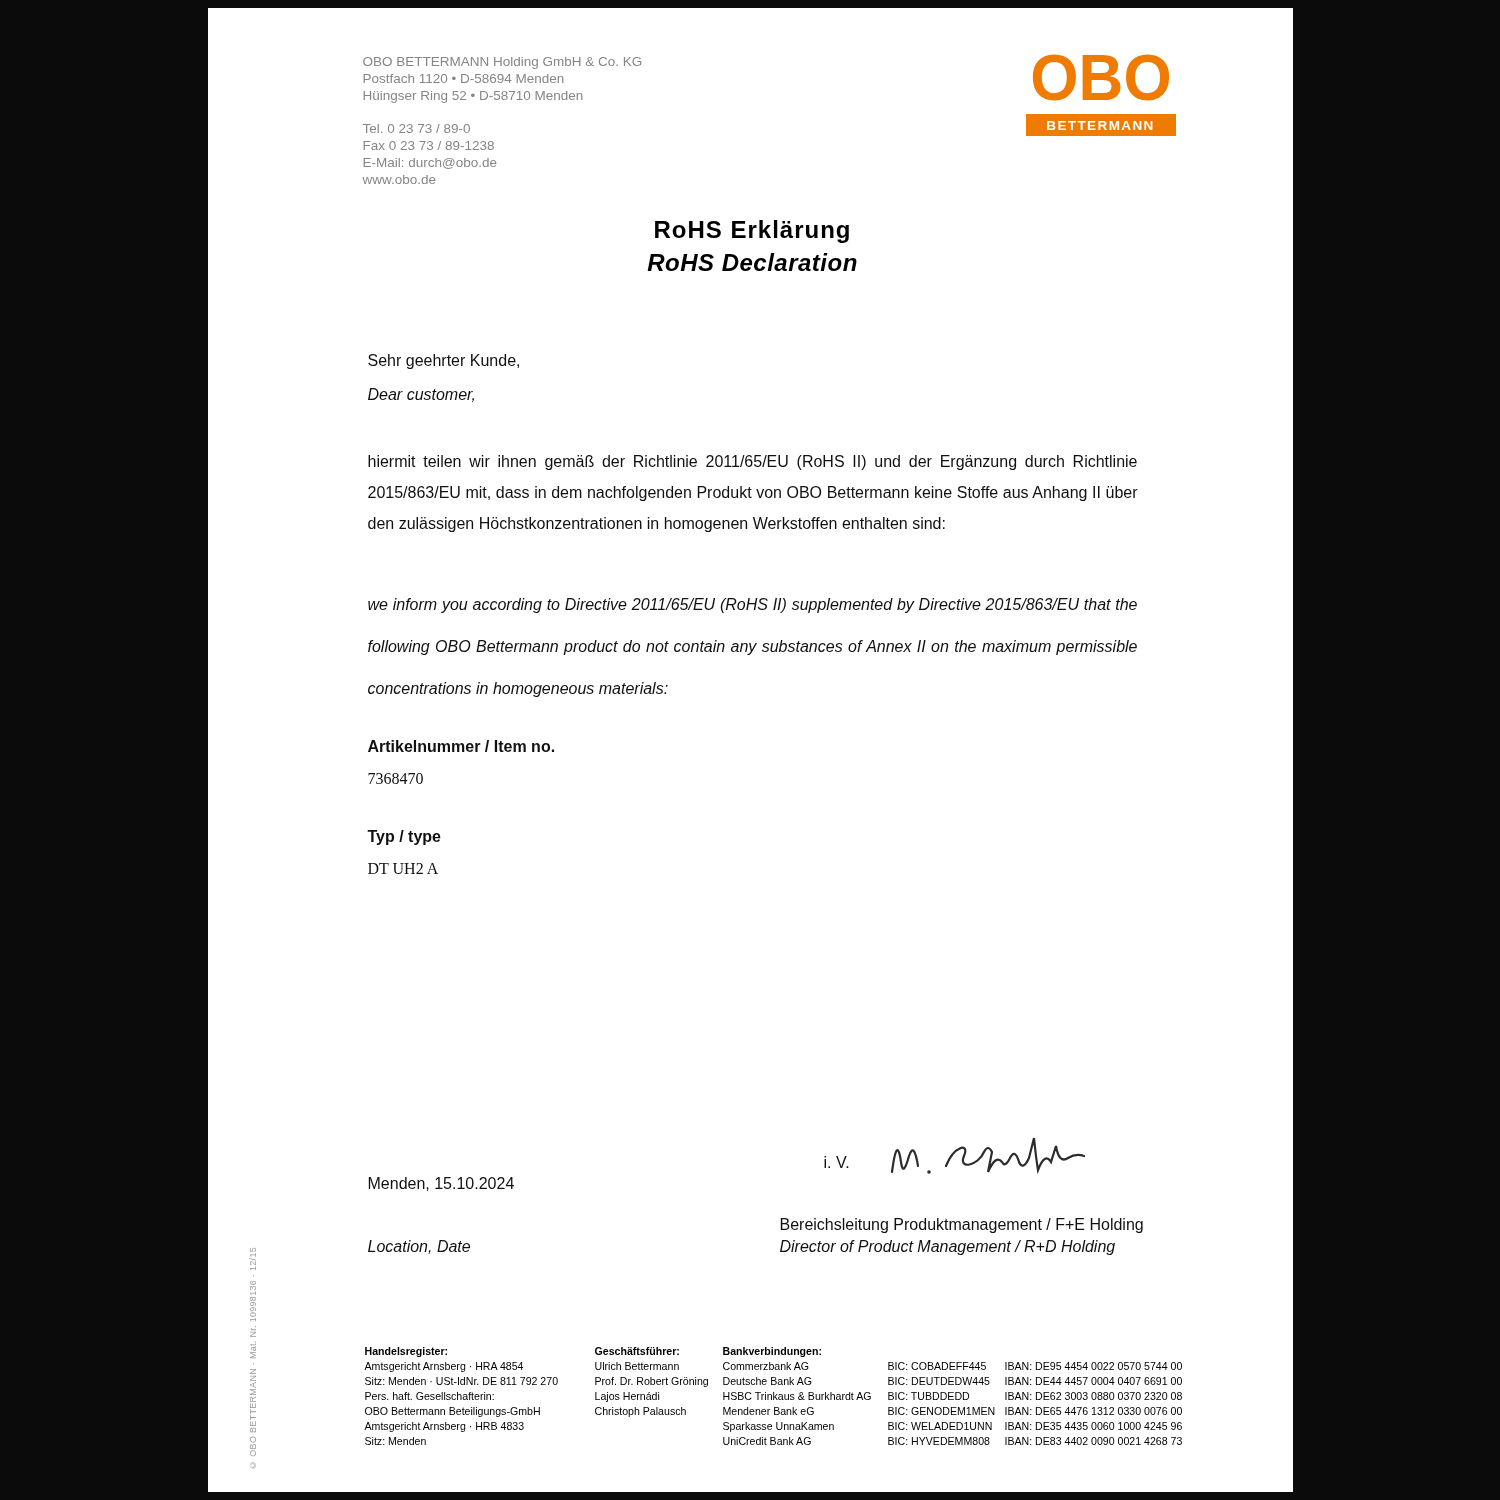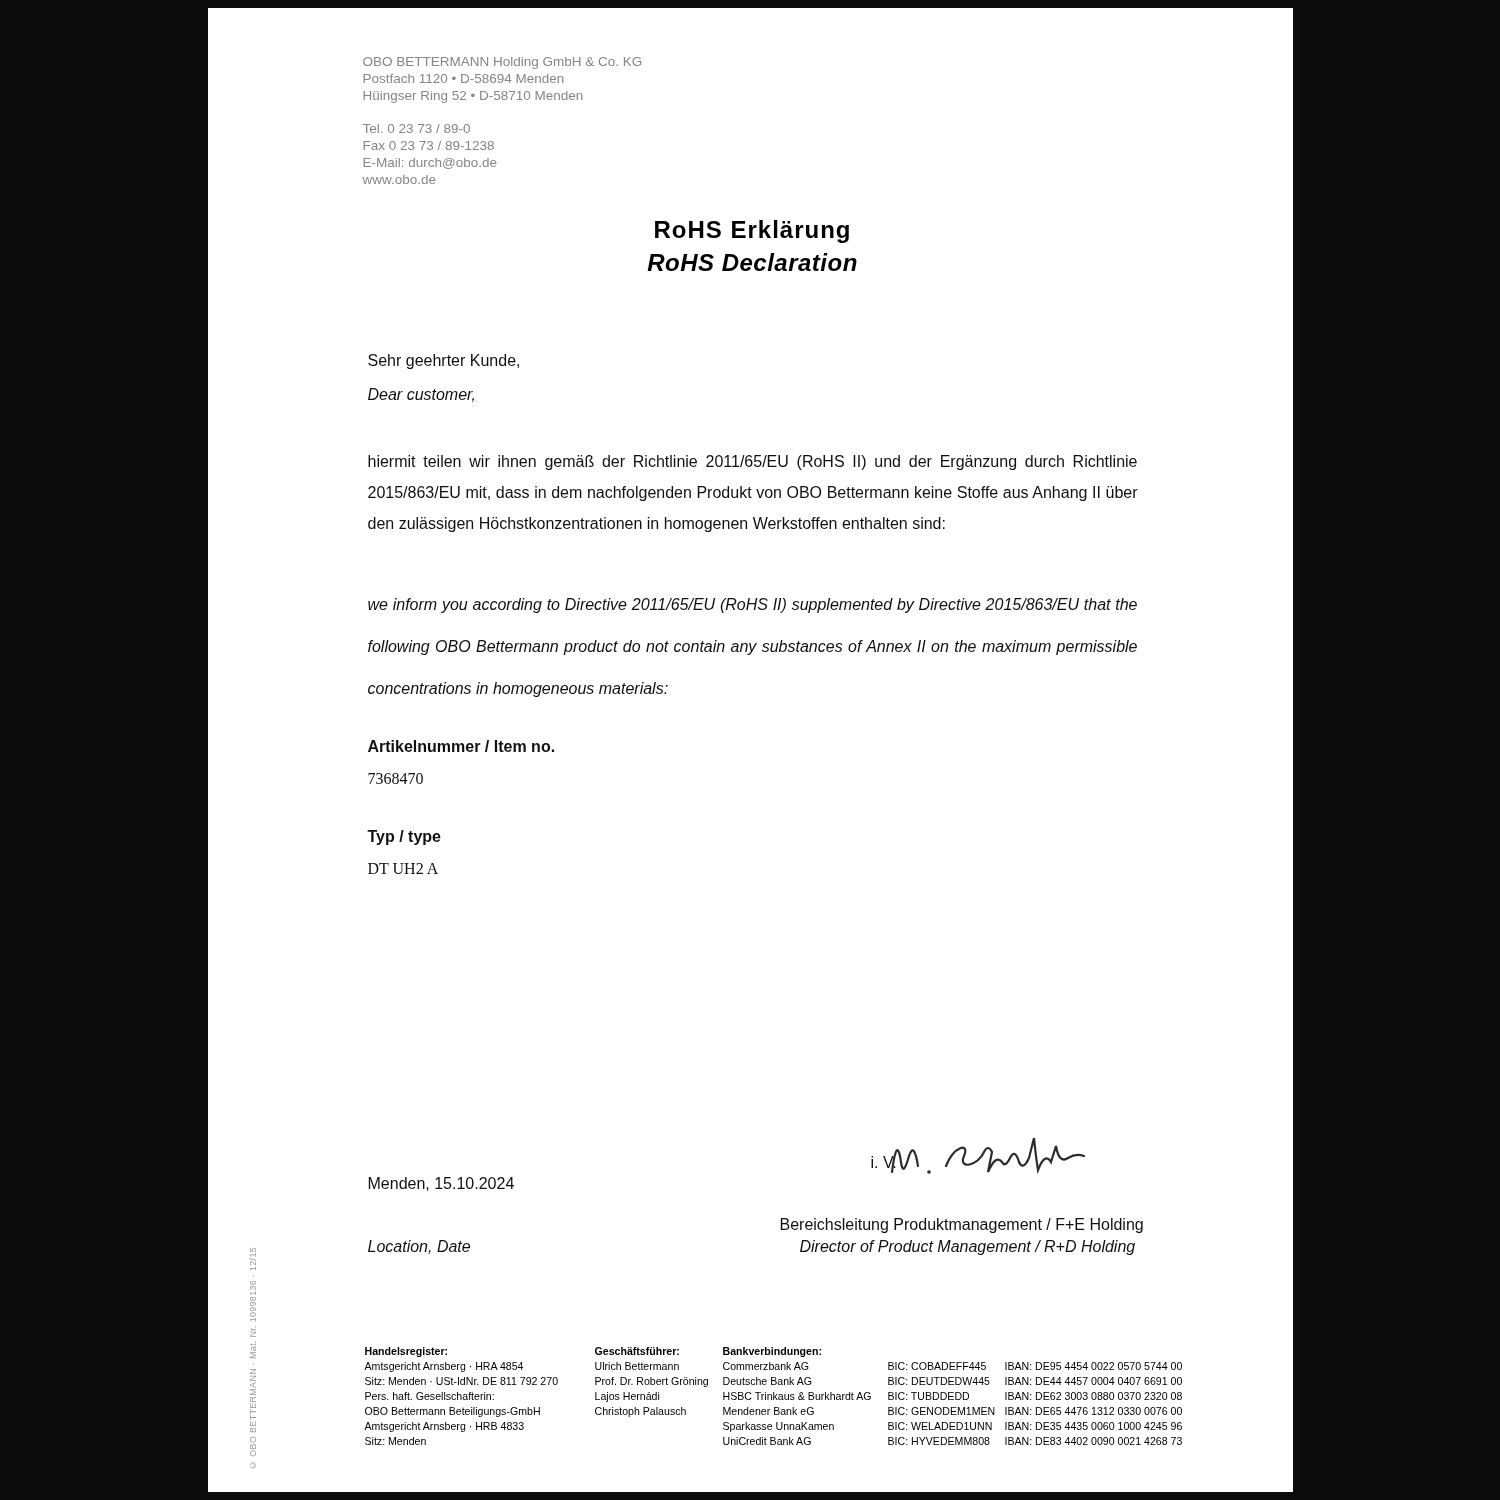--- a/index.html
+++ b/index.html
@@ -58,27 +58,27 @@
   .salut-de { top: 344px; }
   .salut-en { top: 378px; font-style: italic; }
   .para-de  { top: 438px; text-align: justify; line-height: 31px; }
   .para-en  { top: 576px; text-align: justify; line-height: 42px; font-style: italic; }
   .item-label { top: 730px; font-weight: bold; }
   .item-no    { top: 762px; font-family: "Liberation Serif", serif; }
   .type-label { top: 820px; font-weight: bold; }
   .type-value { top: 852px; font-family: "Liberation Serif", serif; }
 
   
-  .iv { position: absolute; left: 651px; top: 1146px; font-size: 16px; color: #111; padding-left: 12px; }
+  .iv { position: absolute; left: 604px; top: 1146px; font-size: 16px; color: #111; padding-left: 12px; }
   .sig-svg { position: absolute; left: 672px; top: 1108px; width: 215px; height: 72px; }
   .place-date { top: 1167px; }
   .ort-datum { top: 1208px; }
   .location-date { top: 1230px; font-style: italic; }
   .role-de { position: absolute; left: 572px; top: 1208px; width: 480px; font-size: 16px; color: #111; }
-  .role-en { position: absolute; left: 572px; top: 1230px; width: 480px; font-size: 16px; font-style: italic; color: #111; margin-left: 20px; }
+  .role-en { position: absolute; left: 572px; top: 1230px; width: 480px; font-size: 16px; font-style: italic; color: #111; }
 
   
   .footer {
     position: absolute;
     left: 127px;
     top: 1336px;
     width: 930px;
     font-size: 10.6px;
     line-height: 15px;
     color: #000;
@@ -121,20 +121,24 @@
       <div>Hüingser Ring 52 • D-58710 Menden</div>
     </div>
     <div class="grp2">
       <div>Tel. 0 23 73 / 89-0</div>
       <div>Fax 0 23 73 / 89-1238</div>
       <div>E-Mail: durch@obo.de</div>
       <div>www.obo.de</div>
     </div>
   </div>
 
+  <div class="logo">
+    <div class="logo-obo">OBO</div>
+    <div class="logo-bar">BETTERMANN</div>
+  </div>
 
   <div class="title">
     <div class="title-de">RoHS Erklärung</div>
     <div class="title-en">RoHS Declaration</div>
   </div>
 
   <p class="blk salut-de">Sehr geehrter Kunde,</p>
   <p class="blk salut-en">Dear customer,</p>
   <p class="blk para-de">hiermit teilen wir ihnen gemäß der Richtlinie 2011/65/EU (RoHS II) und der Ergänzung durch Richtlinie 2015/863/EU mit, dass in dem nachfolgenden Produkt von OBO Bettermann keine Stoffe aus Anhang II über den zulässigen Höchstkonzentrationen in homogenen Werkstoffen enthalten sind:</p>
   <p class="blk para-en">we inform you according to Directive 2011/65/EU (RoHS II) supplemented by Directive 2015/863/EU that the following OBO Bettermann product do not contain any substances of Annex II on the maximum permissible concentrations in homogeneous materials:</p>

